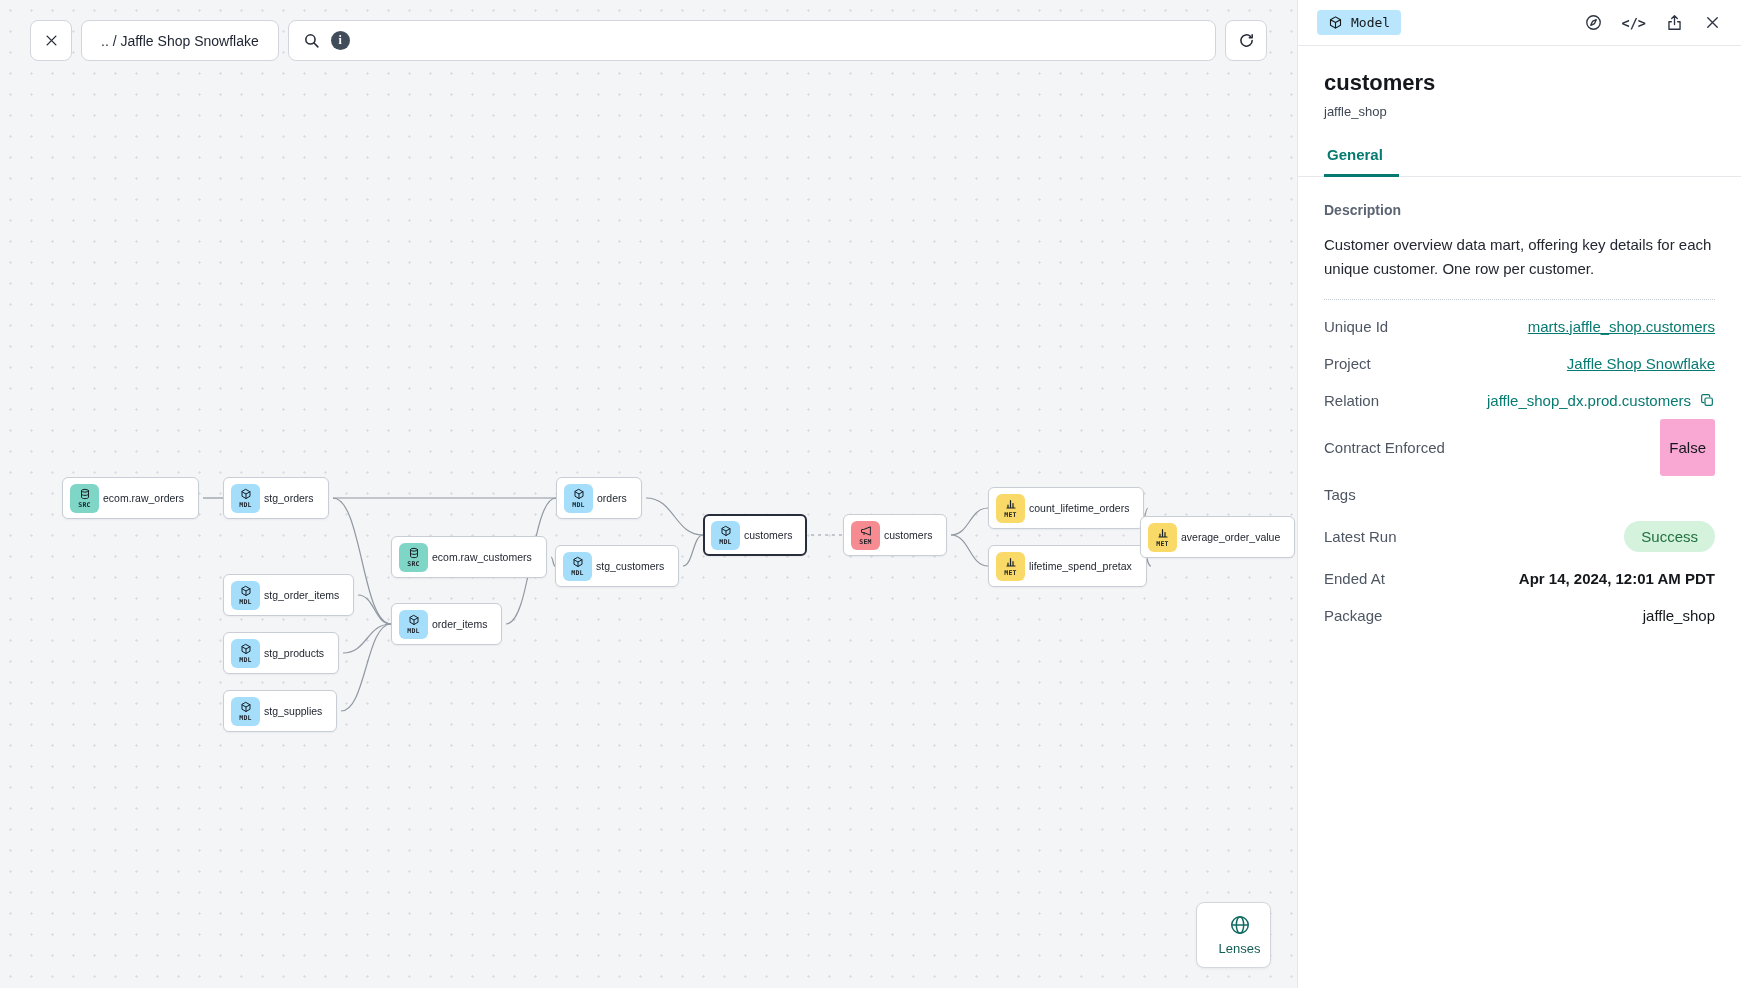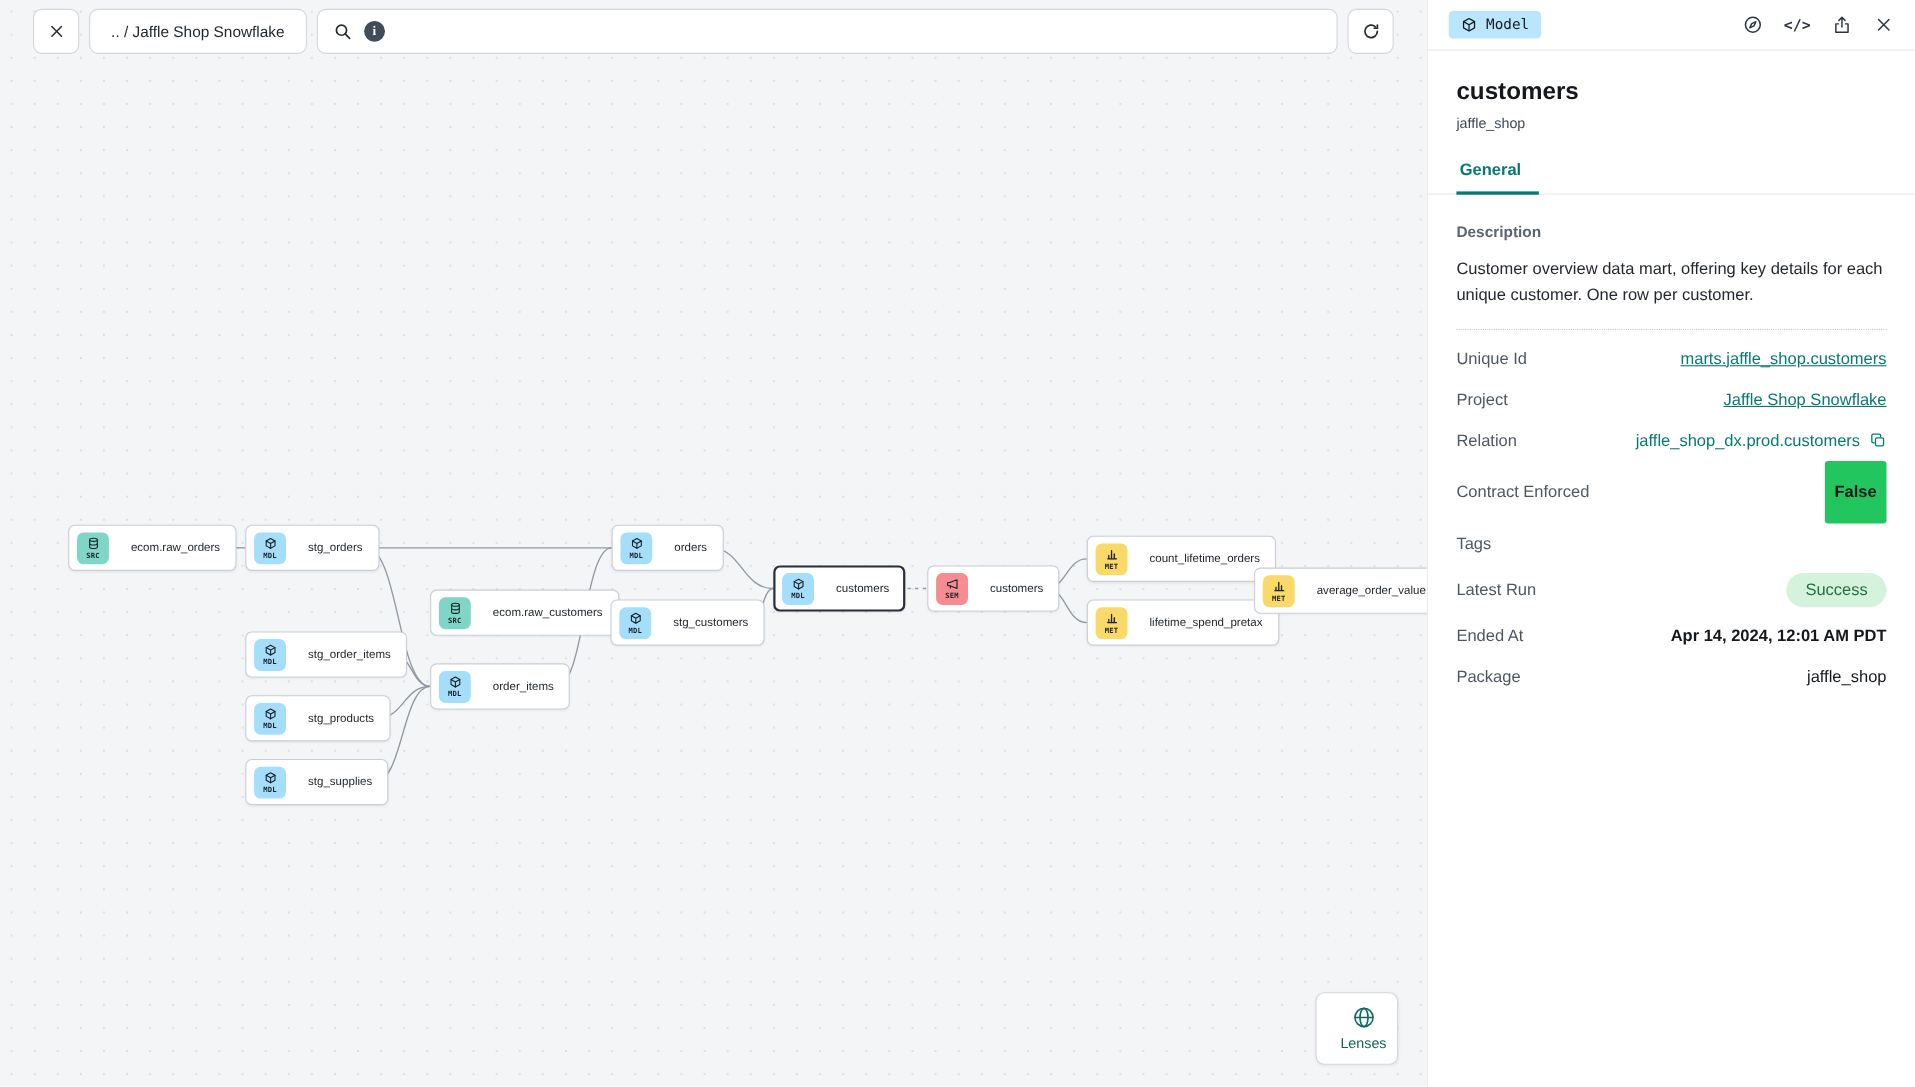--- a/index.html
+++ b/index.html
@@ -21,21 +21,21 @@
     overflow: hidden;
     flex: none;
   }
   #edges { position: absolute; inset: 0; width: 100%; height: 100%; pointer-events: none; }
   #edges path { fill: none; stroke: var(--edge, #9098a2); stroke-width: 1.2; }
   #edges path.dashed { stroke-dasharray: 3 4; }
 
   .node {
     position: absolute;
     height: 42px;
-    display: flex; align-items: center; gap: 20px;
+    display: flex; align-items: center; gap: 4px;
     padding: 0 14px 0 7px;
     background: #fff;
     border: 1px solid var(--node-border, #c9ced6);
     border-radius: 6px;
     font-size: 10.5px; color: #1c212b;
     white-space: nowrap;
     box-shadow: 0 1px 2px rgba(20,24,33,.05);
     cursor: pointer;
     z-index: 2;
   }
@@ -49,21 +49,21 @@
     font-style: normal; font-size: 6.5px; font-weight: 700; letter-spacing: .2px;
     color: #182028; font-family: "DejaVu Sans Mono", monospace;
   }
   .t-src { background: var(--src-teal, #7fd6c6); }
   .t-mdl { background: var(--model-blue, #a5defa); }
   .t-sem { background: var(--sem-red, #f68b91); }
   .t-met { background: var(--met-yellow, #f9d968); }
 
   
   .toolbar {
-    position: absolute; top: 8px; left: 30px; right: 30px; height: 41px;
+    position: absolute; top: 20px; left: 30px; right: 30px; height: 41px;
     display: flex; gap: 9px; align-items: stretch; z-index: 5;
   }
   .tb-btn {
     background: #fff; border: 1px solid #d2d6dc; border-radius: 8px;
     display: flex; align-items: center; justify-content: center; cursor: pointer;
   }
   .tb-btn svg { stroke: #252b37; fill: none; stroke-width: 2.2; stroke-linecap: round; stroke-linejoin: round; }
   .close-btn { width: 42px; flex: none; }
   .crumb { padding: 0 19px; font-size: 14px; color: #1d2330; white-space: nowrap; flex: none; }
   .searchbox {
@@ -129,21 +129,21 @@
     display: flex; justify-content: space-between; align-items: center;
     min-height: 37px; font-size: 15px;
   }
   .detail-row.tall { min-height: 47px; }
   .detail-row .lbl { color: #4d5662; flex: none; }
   .valwrap { display: flex; align-items: center; gap: 8px; }
   .val { color: #14171c; }
   .val.strong { font-weight: 700; }
   a.val.link, .val.link { color: var(--accent, #067a70); cursor: pointer; text-decoration: none; }
   .val.link.ul { text-decoration: underline; }
-  .badge-gray { background: #22c55e; padding: 20px 9px; border-radius: 3px; color: #14171c; font-weight: bold; }
+  .badge-gray { background: #f9a8d4; padding: 20px 9px; border-radius: 3px; color: #14171c; }
   .pill-success {
     background: var(--success-bg, #d5f2dd); color: var(--success-text, #22703f);
     padding: 7px 17px; border-radius: 999px; font-size: 15px;
   }
   .copy-icn { cursor: pointer; display: flex; }
   .copy-icn svg { width: 16px; height: 16px; stroke: var(--accent, #067a70); fill: none; stroke-width: 1.8; stroke-linejoin: round; }
 </style>
 </head>
 <body>
 

